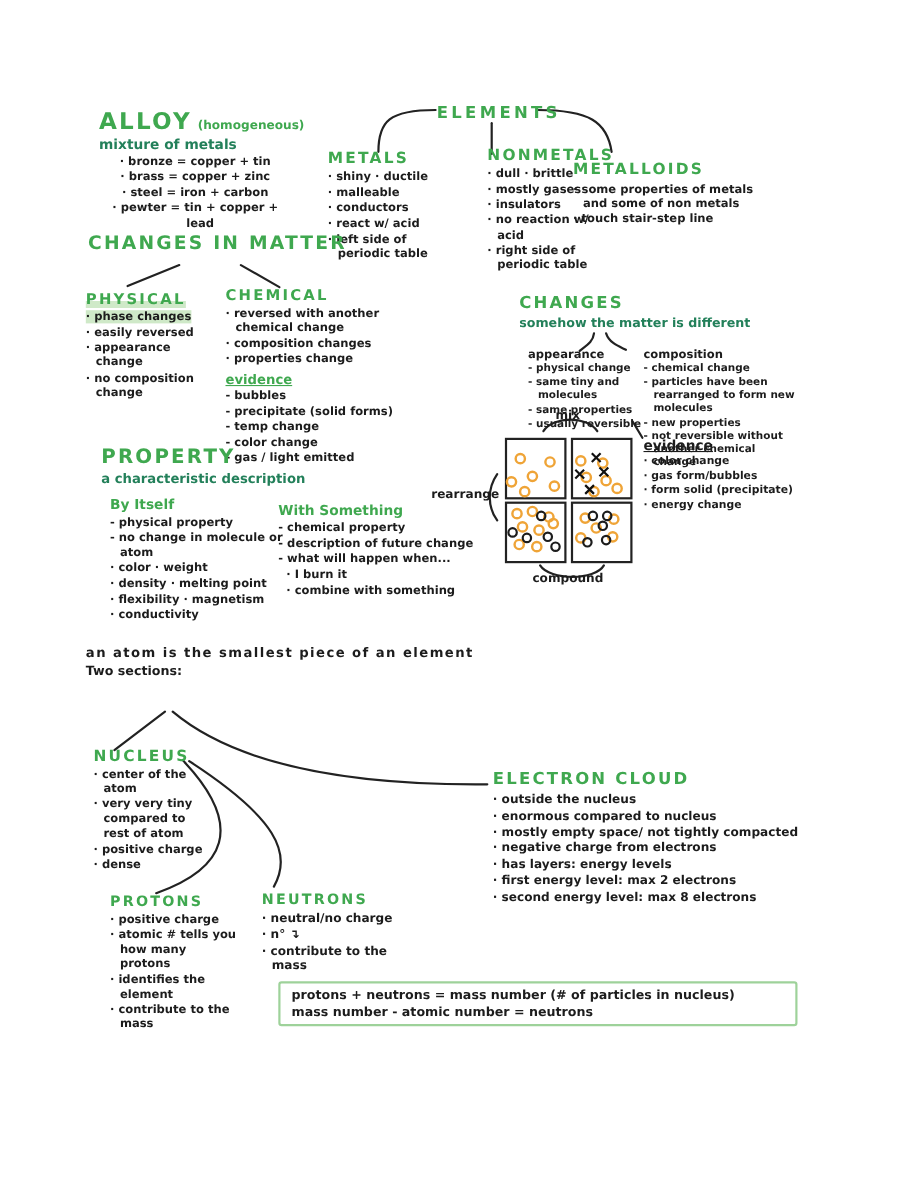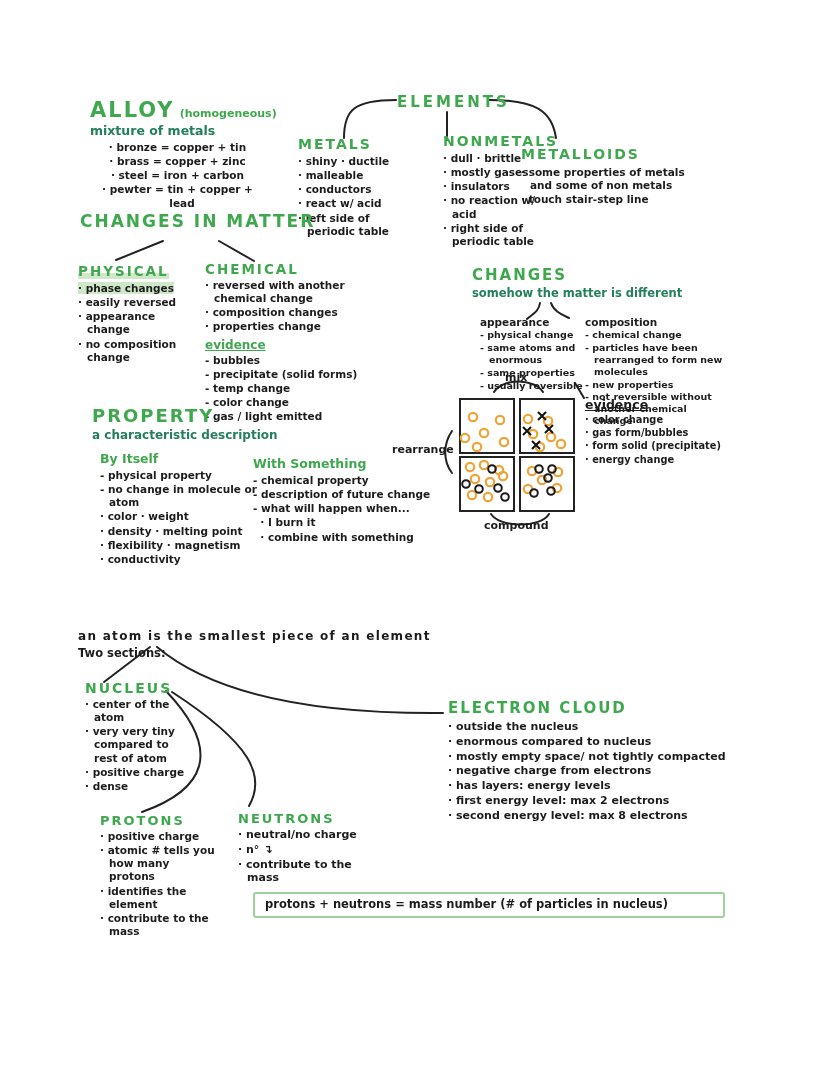--- a/index.html
+++ b/index.html
@@ -193,21 +193,21 @@
 
   <div class="abs" style="left:472px;top:266px;">
     <div class="hdr" style="font-size:15px;">CHANGES</div>
     <div class="teal" style="font-size:11.5px;font-weight:bold;margin-top:2px;">somehow the matter is different</div>
   </div>
 
   <div class="abs" style="left:480px;top:316px;width:108px;">
     <div style="font-size:10.5px;font-weight:bold;">appearance</div>
     <div class="body-txt" style="font-size:9.5px;font-weight:bold;margin-top:1px;">
         <div class="ln">- physical change</div>
-        <div class="ln">- same atoms and enormous</div>
+        <div class="ln">- same tiny and molecules</div>
         <div class="ln">- same properties</div>
         <div class="ln">- usually reversible</div>
       </div>
   </div>
 
   <div class="abs" style="left:585px;top:316px;width:138px;">
     <div style="font-size:10.5px;font-weight:bold;">composition</div>
     <div class="body-txt" style="font-size:9.5px;font-weight:bold;margin-top:1px;">
         <div class="ln">- chemical change</div>
         <div class="ln">- particles have been rearranged to form new molecules</div>
@@ -251,21 +251,21 @@
     <div class="green" style="font-size:12.5px;font-weight:bold;">With Something</div>
     <div class="body-txt" style="font-weight:bold;margin-top:3px;">
         <div class="ln">- chemical property</div>
         <div class="ln">- description of future change</div>
         <div class="ln">- what will happen when...</div>
         <div class="ln">&nbsp;&nbsp;· I burn it</div>
         <div class="ln">&nbsp;&nbsp;· combine with something</div>
       </div>
   </div>
 
-  <div class="abs" style="left:78px;top:629px;">
+  <div class="abs" style="left:78px;top:586px;">
     <div style="font-size:12px;font-weight:bold;letter-spacing:1.3px;">an atom is the smallest piece of an element</div>
     <div style="font-size:11.5px;font-weight:bold;margin-top:3px;">Two sections:</div>
   </div>
 
   <div class="abs" style="left:85px;top:680px;width:102px;">
     <div class="hdr" style="font-size:14px;">NUCLEUS</div>
     <div class="body-txt" style="font-weight:bold;margin-top:2px;">
         <div class="ln">· center of the atom</div>
         <div class="ln">· very very tiny compared to rest of atom</div>
         <div class="ln">· positive charge</div>
@@ -300,15 +300,16 @@
     <div class="hdr" style="font-size:13px;">NEUTRONS</div>
     <div class="body-txt" style="font-size:11px;font-weight:bold;margin-top:2px;">
         <div class="ln">· neutral/no charge</div>
         <div class="ln">· n° ↴</div>
         <div class="ln">· contribute to the mass</div>
       </div>
   </div>
 
   <div class="abs box-formula" style="left:253px;top:892px;width:448px;">
     <div>protons + neutrons = mass number (# of particles in nucleus)</div>
+    <div>mass number - atomic number = neutrons</div>
   </div>
 
 </div>
 
 </body></html>

